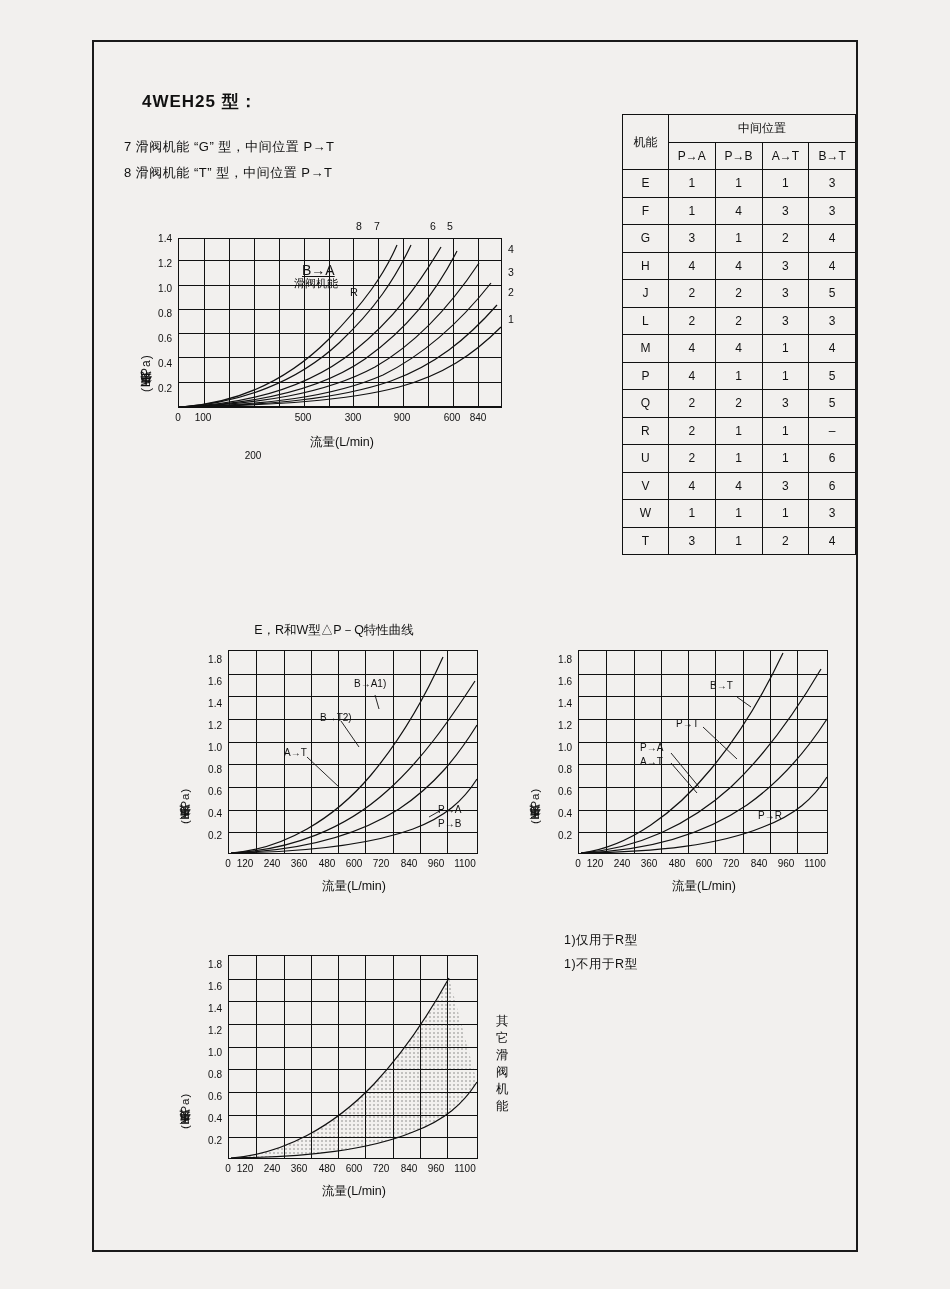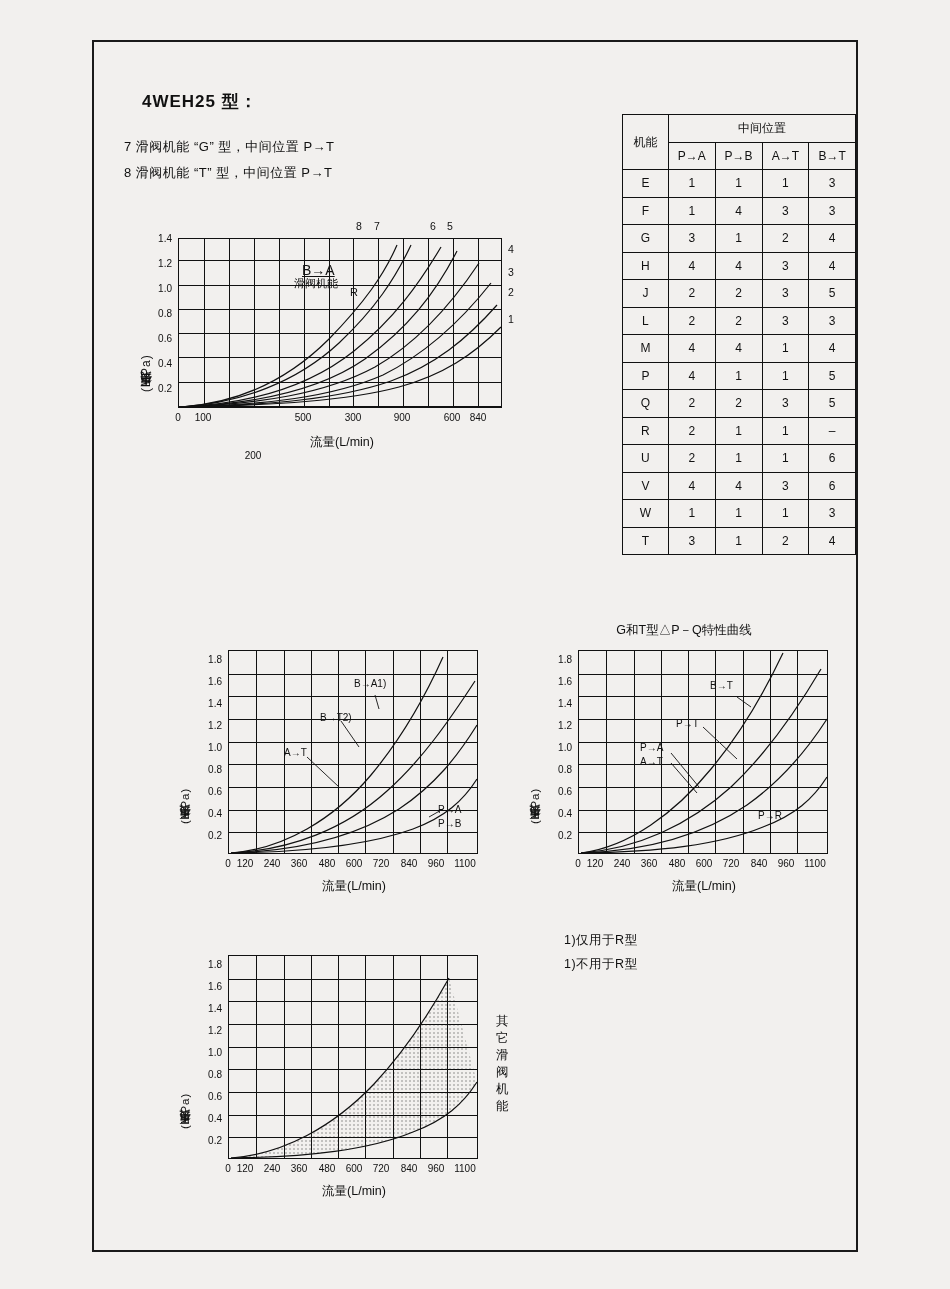--- a/index.html
+++ b/index.html
@@ -287,20 +287,21 @@
           <td>T</td>
           <td>3</td>
           <td>1</td>
           <td>2</td>
           <td>4</td>
         </tr>
     </tbody>
   </table>
 
   <div style="position:absolute;left:80px;top:580px;width:320px;height:280px;">
+    <div class="sub-title" style="left:10px;top:0;width:300px;">E，R和W型△P－Q特性曲线</div>
 
     <div class="axis-label-y" style="left:4px;top:46px;height:160px;font-size:11.5px;">压力损失(MPa)</div>
 
     <div class="ticky" style="left:22px;top:32px;width:26px;">1.8</div>
     <div class="ticky" style="left:22px;top:54px;width:26px;">1.6</div>
     <div class="ticky" style="left:22px;top:76px;width:26px;">1.4</div>
     <div class="ticky" style="left:22px;top:98px;width:26px;">1.2</div>
     <div class="ticky" style="left:22px;top:120px;width:26px;">1.0</div>
     <div class="ticky" style="left:22px;top:142px;width:26px;">0.8</div>
     <div class="ticky" style="left:22px;top:164px;width:26px;">0.6</div>
@@ -355,21 +356,20 @@
     <div class="tick" style="left:169px;top:236px;width:22px;">600</div>
     <div class="tick" style="left:196px;top:236px;width:22px;">720</div>
     <div class="tick" style="left:224px;top:236px;width:22px;">840</div>
     <div class="tick" style="left:251px;top:236px;width:22px;">960</div>
     <div class="tick" style="left:277px;top:236px;width:28px;">1100</div>
 
     <div class="xaxis-title" style="left:100px;top:256px;width:160px;">流量(L/min)</div>
   </div>
 
   <div style="position:absolute;left:430px;top:580px;width:320px;height:280px;">
-    <div class="sub-title" style="left:10px;top:0;width:300px;">G和T型△P－Q特性曲线</div>
 
     <div class="axis-label-y" style="left:4px;top:46px;height:160px;font-size:11.5px;">压力损失(MPa)</div>
 
     <div class="ticky" style="left:22px;top:32px;width:26px;">1.8</div>
     <div class="ticky" style="left:22px;top:54px;width:26px;">1.6</div>
     <div class="ticky" style="left:22px;top:76px;width:26px;">1.4</div>
     <div class="ticky" style="left:22px;top:98px;width:26px;">1.2</div>
     <div class="ticky" style="left:22px;top:120px;width:26px;">1.0</div>
     <div class="ticky" style="left:22px;top:142px;width:26px;">0.8</div>
     <div class="ticky" style="left:22px;top:164px;width:26px;">0.6</div>

